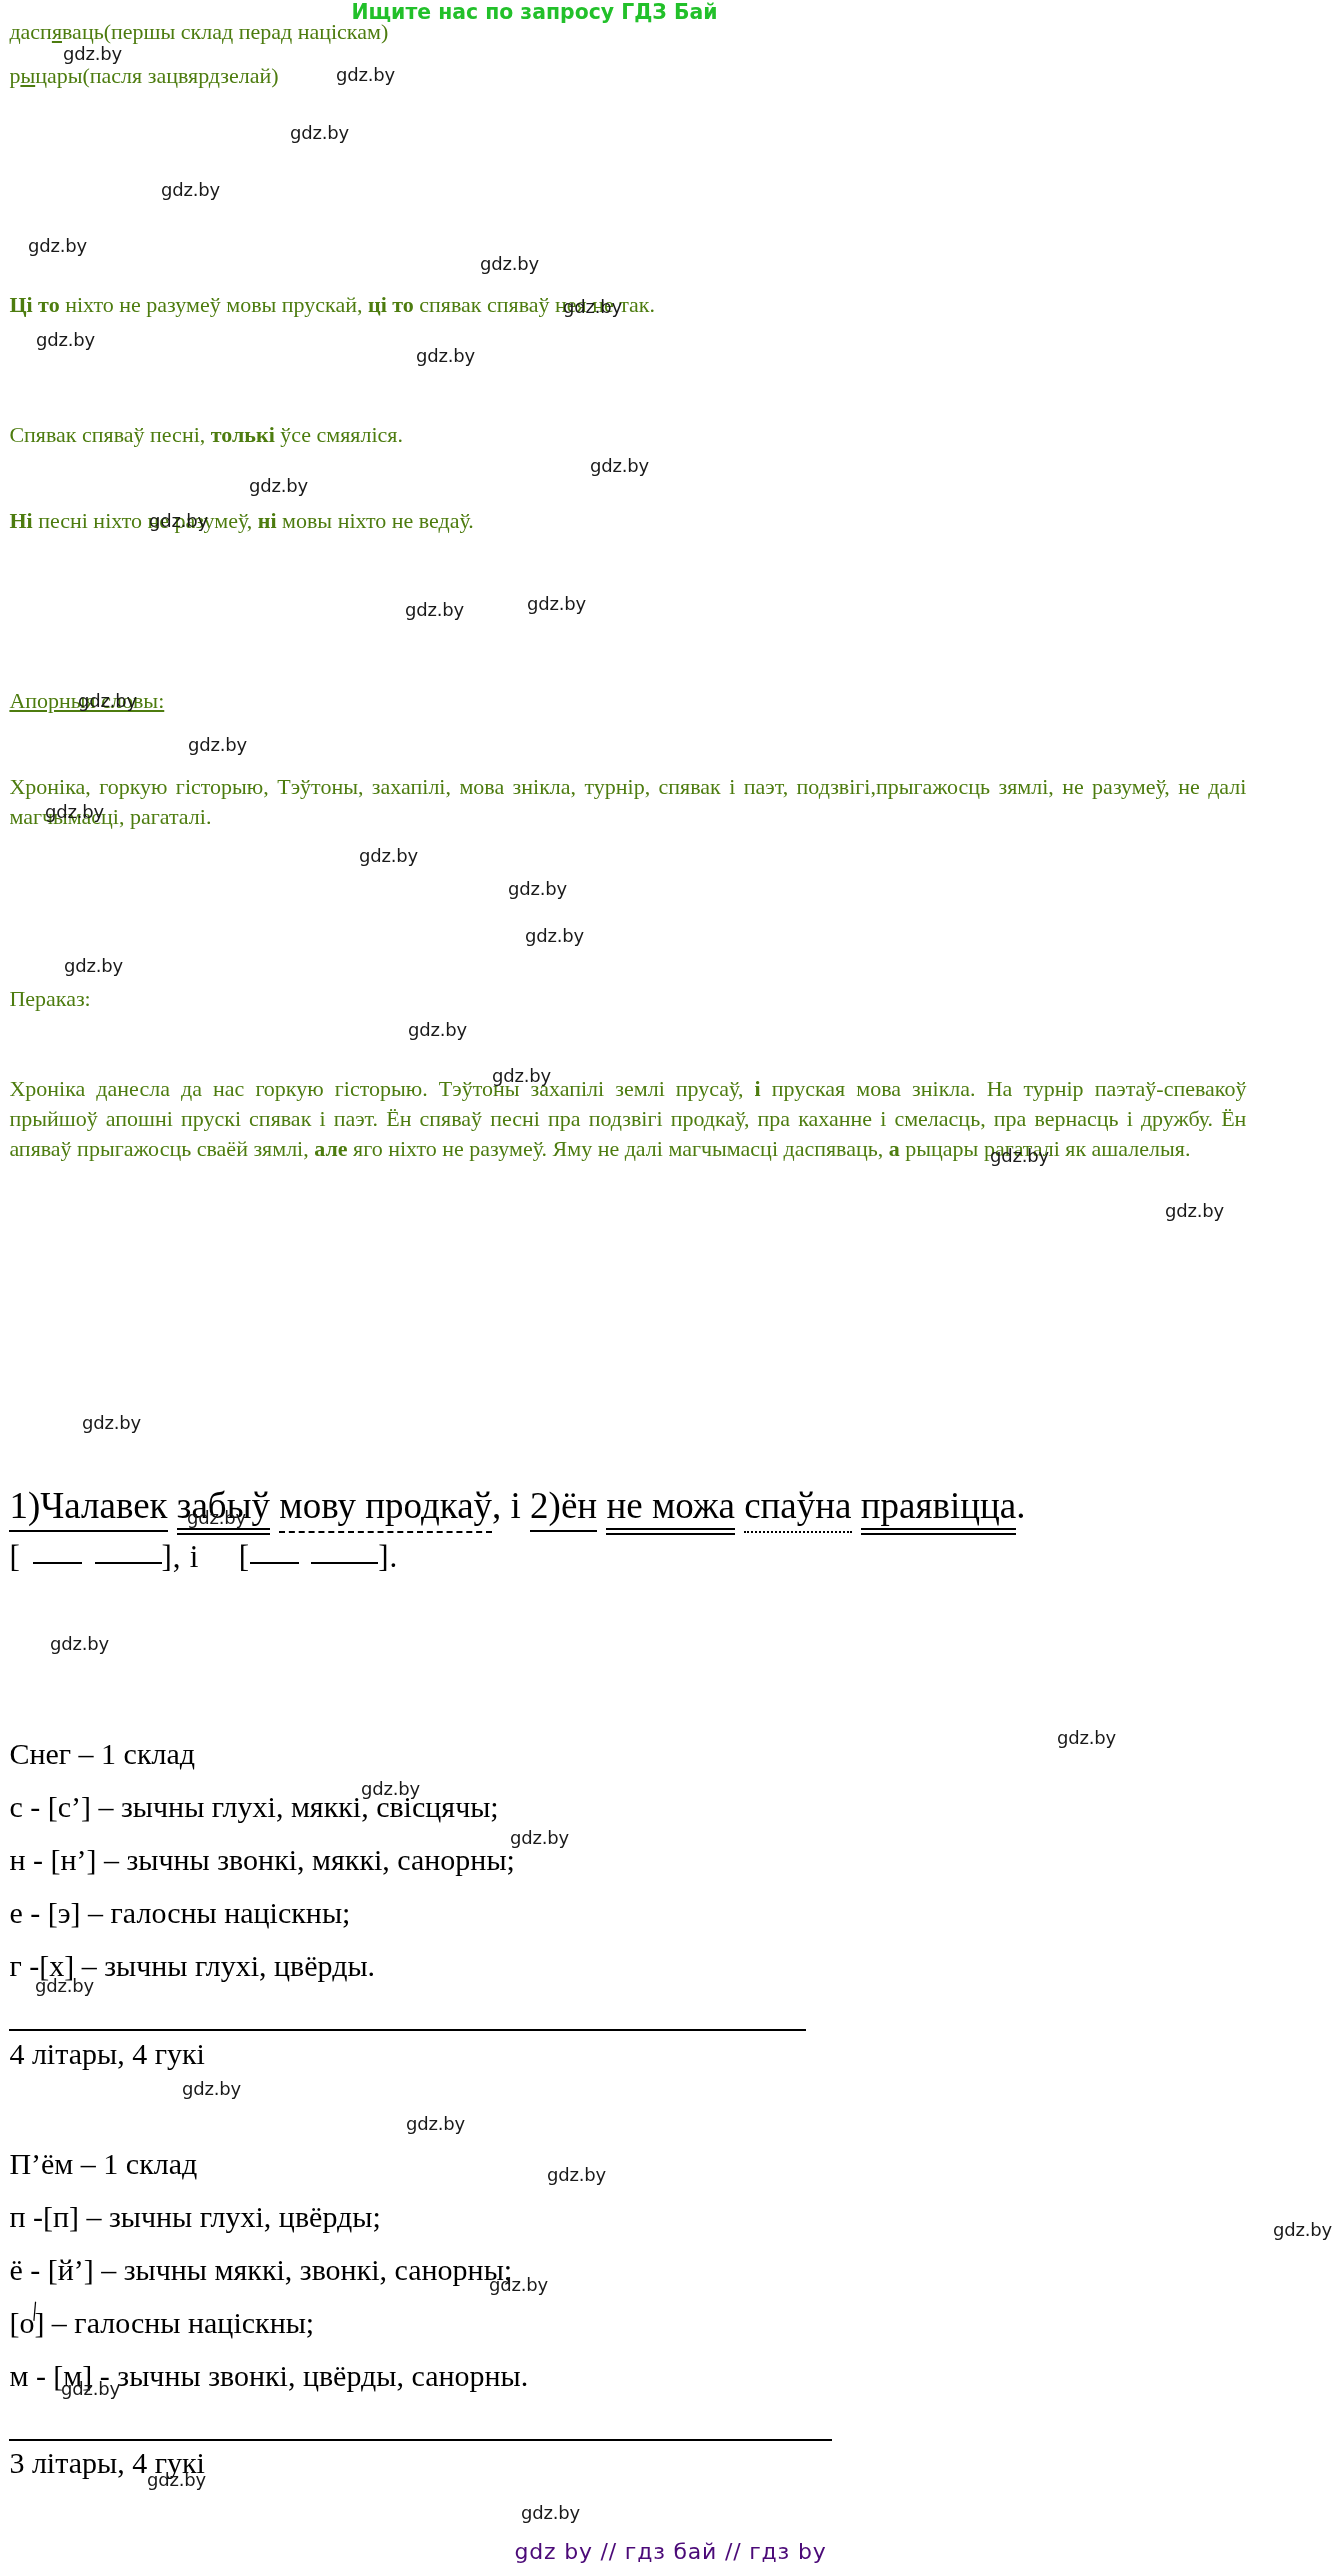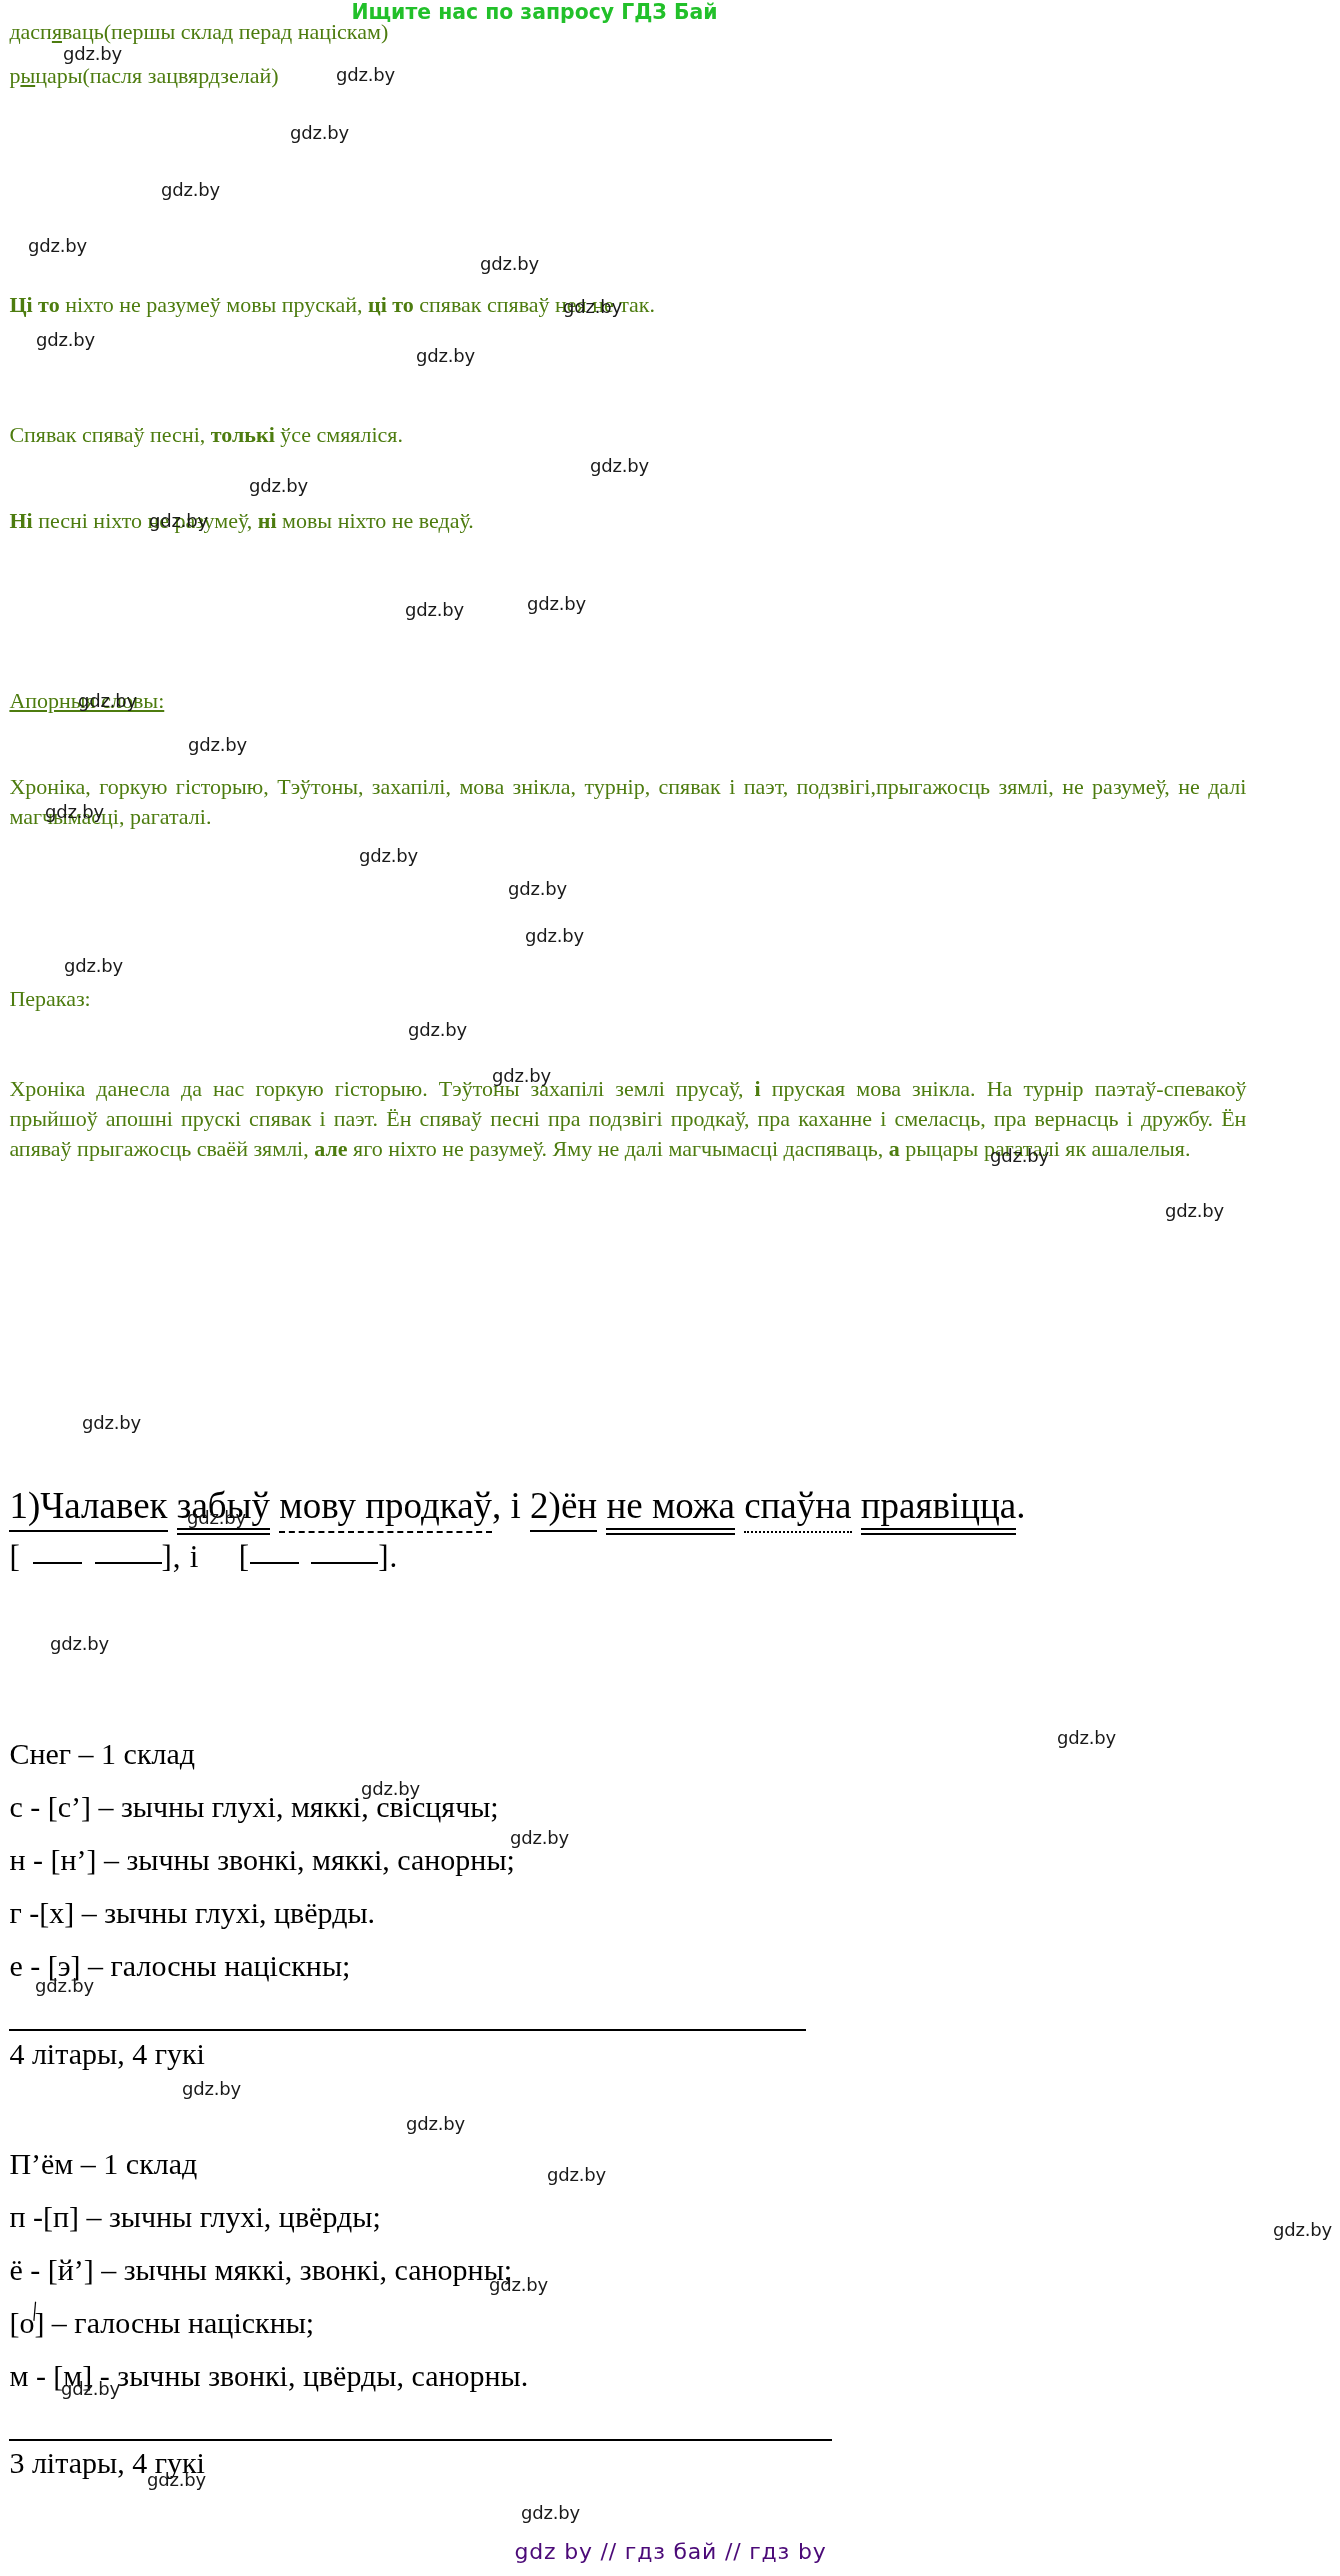--- a/index.html
+++ b/index.html
@@ -180,22 +180,22 @@
 </div>
 
 <div class="scheme">
   <span>[</span><span class="sp"></span><span class="gap"></span><span class="sp"></span><span class="gap2"></span><span>], і </span><span class="sp2"></span><span>[</span><span class="gap"></span><span class="sp"></span><span class="gap2"></span><span>].</span>
 </div>
 
 <div class="phon" style="left:9.4px; top:1739px;">
   <div class="row">Снег – 1 склад</div>
   <div class="row">с - [с’] – зычны глухі, мяккі, свісцячы;</div>
   <div class="row">н - [н’] – зычны звонкі, мяккі, санорны;</div>
+  <div class="row">е - [э] – галосны націскны;</div>
   <div class="row">г -[х] – зычны глухі, цвёрды.</div>
-  <div class="row">е - [э] – галосны націскны;</div>
 </div>
 <div class="rule" style="left:9.4px; top:2029px; width:797px;"></div>
 <div class="phon" style="left:9.4px; top:2039px;">
   <div class="row">4 літары, 4 гукі</div>
 </div>
 
 <div class="phon" style="left:9.4px; top:2149px;">
   <div class="row">П’ём – 1 склад</div>
   <div class="row">п -[п] – зычны глухі, цвёрды;</div>
   <div class="row">ё - [й’] – зычны мяккі, звонкі, санорны;</div>

